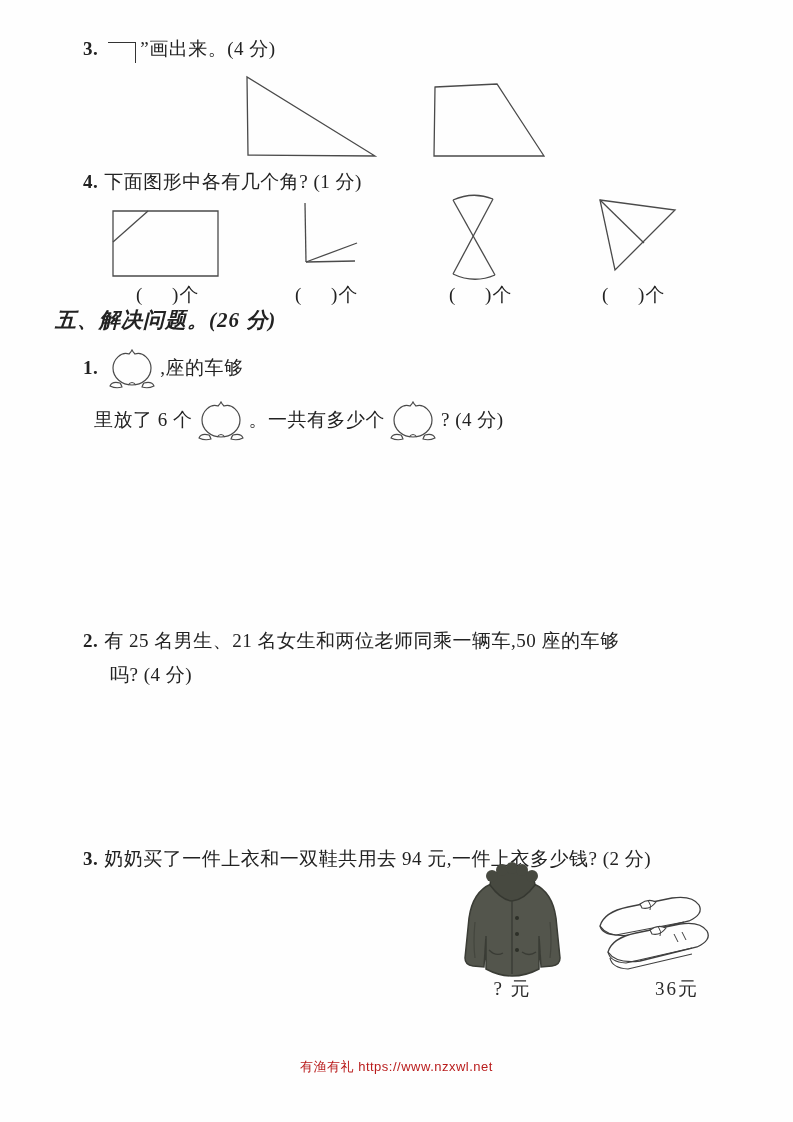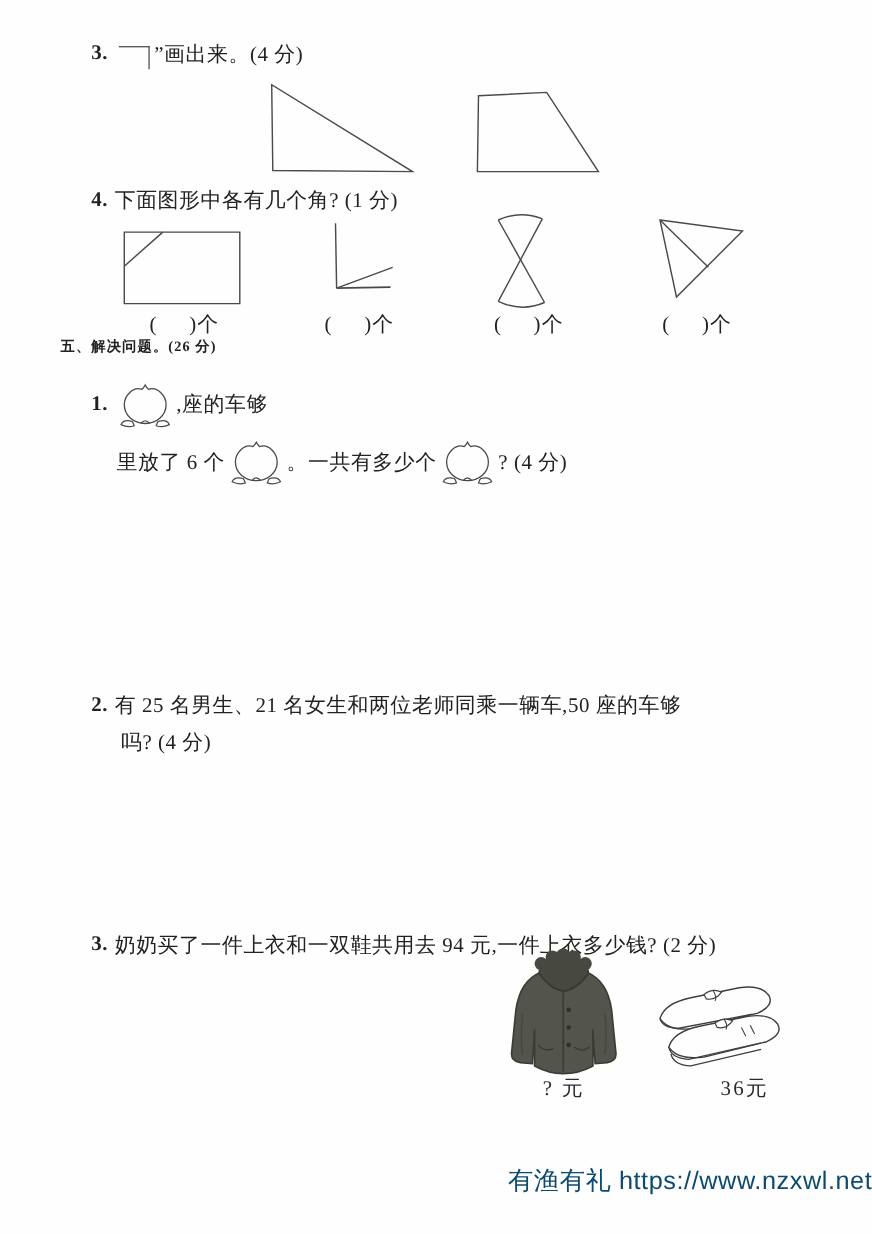--- a/index.html
+++ b/index.html
@@ -7,35 +7,35 @@
     position:relative; width:793px; height:1122px; margin:0 auto;
     background:#fefefe; overflow:hidden;
     font-family:"Liberation Serif","DejaVu Serif",serif;
     color:#222;
   }
   .qline {
     position:absolute; font-size:19px; white-space:nowrap;
     letter-spacing:0.5px; display:flex; align-items:center;
   }
   .qnum { font-weight:bold; margin-right:6px; }
-  .sec-title { position:absolute; font-size:13px; font-weight:bold; letter-spacing:1px; }
+  .sec-title { position:absolute; font-size:21px; font-weight:bold; letter-spacing:1px;font-style:italic; }
   .answer-label { position:absolute; font-size:19px; letter-spacing:1px; }
   .fig { position:absolute; }
   .fig path, .fig polygon, .fig line, .fig rect { vector-effect:non-scaling-stroke; }
   .right-angle-mark {
     display:inline-block; width:27px; height:20px;
     border-top:1.6px solid #333; border-right:1.6px solid #333;
     margin:0 4px; transform:translateY(3px);
   }
   .peach { margin:0 5px; flex:0 0 auto; }
   .caption { position:absolute; font-size:19px; text-align:center; color:#2b2b2b; letter-spacing:2px; }
   .footer {
-    position:absolute; top:1058px; left:0; width:793px; text-align:right;
+    position:absolute; top:1058px; left:0; width:793px; text-align:center;
     font-family:"Liberation Sans","DejaVu Sans",sans-serif;
-    font-size:23px; color:#0c4a6e; letter-spacing:0.5px;
+    font-size:13px; color:#b91c1c; letter-spacing:0.5px;
   }
 </style>
 </head>
 <body>
 
 <div class="page">
 
   <div class="qline" style="top:36px; left:83px;">
     <span class="qnum">3.</span>
     <span class="right-angle-mark"></span>
@@ -84,21 +84,21 @@
   <div class="qline" style="top:345px; left:83px; height:46px;">
     <span class="qnum">1.</span>
     <svg class="peach" width="46" height="42" viewBox="0 0 46 42">
       <path d="M23,3 C22,5 21,6 20,7 C12,4 4,13 4,21 C4,31 13,38 23,38 C33,38 42,31 42,21 C42,13 34,4 26,7 C25,6 24,5 23,3 Z" fill="#fefefe" stroke="#4a4a4a" stroke-width="1.2"></path>
       <path d="M19,38 Q23,33 27,38" fill="none" stroke="#4a4a4a" stroke-width="1.1"></path>
       <path d="M11,36 Q3,34 1,39 Q7,42 13,40 Q12,37 11,36 Z" fill="#fefefe" stroke="#4a4a4a" stroke-width="1.1"></path>
       <path d="M35,36 Q43,34 45,39 Q39,42 33,40 Q34,37 35,36 Z" fill="#fefefe" stroke="#4a4a4a" stroke-width="1.1"></path>
     </svg>
     <span>,座的车够</span>
   </div>
-  <div class="qline" style="top:397px; left:106px; height:46px;">
+  <div class="qline" style="top:397px; left:94px; height:46px;">
     <span>里放了 6 个</span>
     <svg class="peach" width="46" height="42" viewBox="0 0 46 42">
       <path d="M23,3 C22,5 21,6 20,7 C12,4 4,13 4,21 C4,31 13,38 23,38 C33,38 42,31 42,21 C42,13 34,4 26,7 C25,6 24,5 23,3 Z" fill="#fefefe" stroke="#4a4a4a" stroke-width="1.2"></path>
       <path d="M19,38 Q23,33 27,38" fill="none" stroke="#4a4a4a" stroke-width="1.1"></path>
       <path d="M11,36 Q3,34 1,39 Q7,42 13,40 Q12,37 11,36 Z" fill="#fefefe" stroke="#4a4a4a" stroke-width="1.1"></path>
       <path d="M35,36 Q43,34 45,39 Q39,42 33,40 Q34,37 35,36 Z" fill="#fefefe" stroke="#4a4a4a" stroke-width="1.1"></path>
     </svg>
     <span>。一共有多少个</span>
     <svg class="peach" width="46" height="42" viewBox="0 0 46 42">
       <path d="M23,3 C22,5 21,6 20,7 C12,4 4,13 4,21 C4,31 13,38 23,38 C33,38 42,31 42,21 C42,13 34,4 26,7 C25,6 24,5 23,3 Z" fill="#fefefe" stroke="#4a4a4a" stroke-width="1.2"></path>

